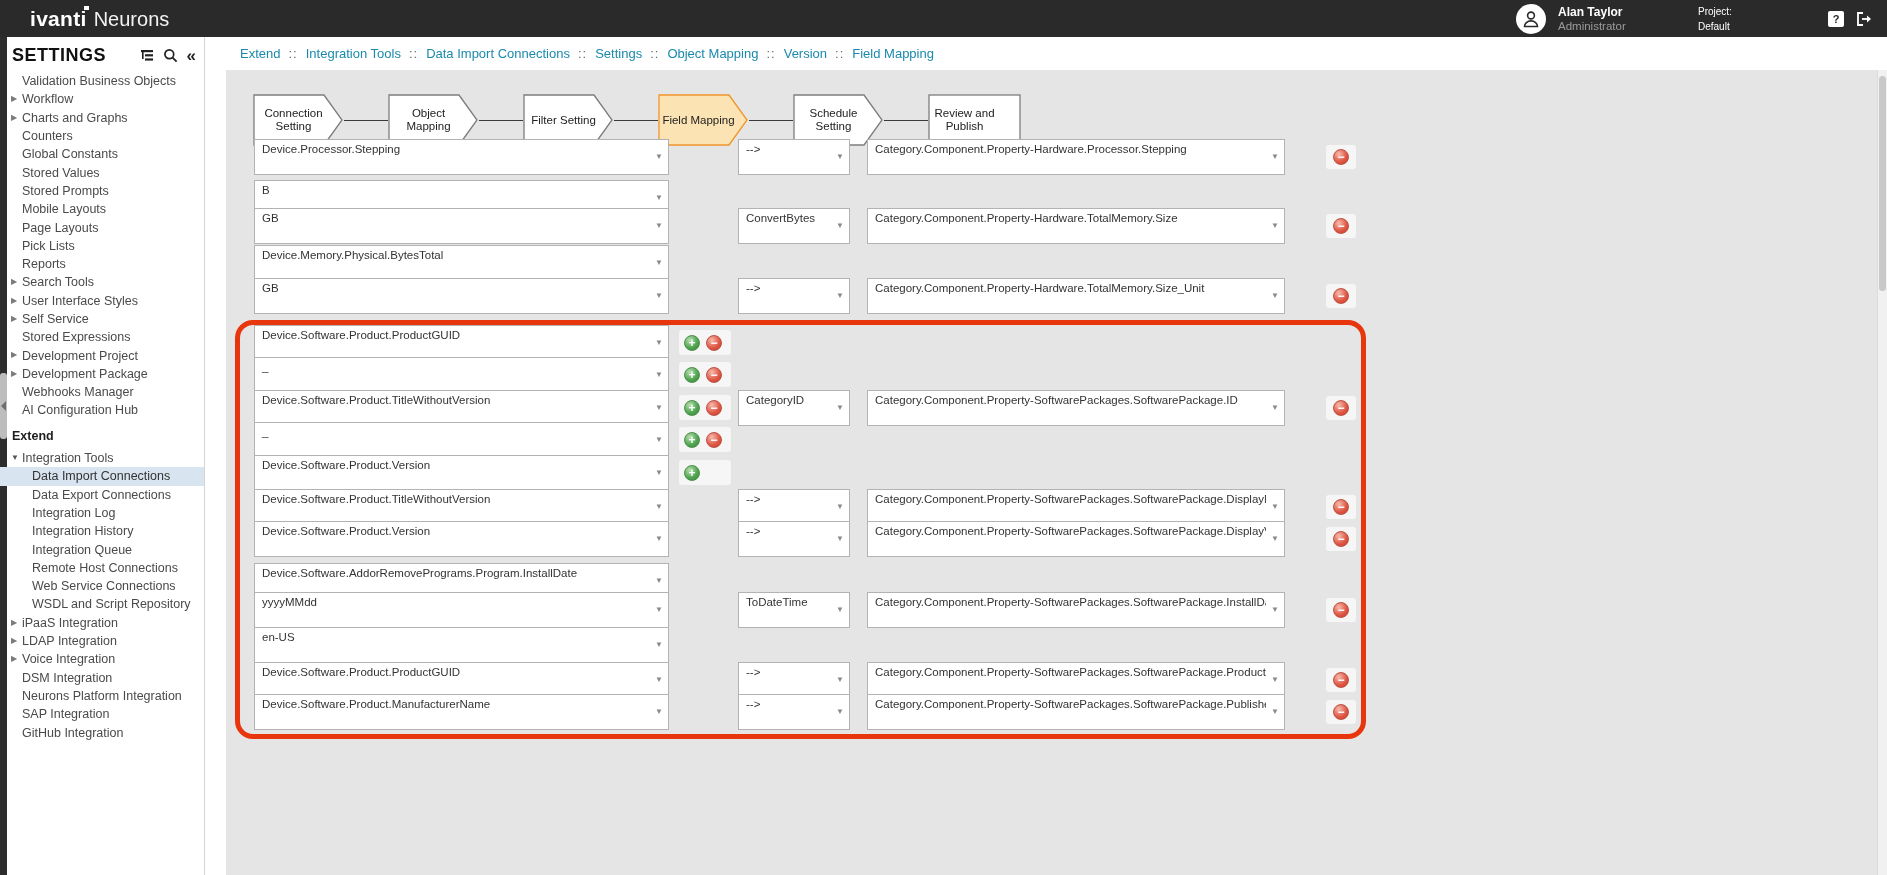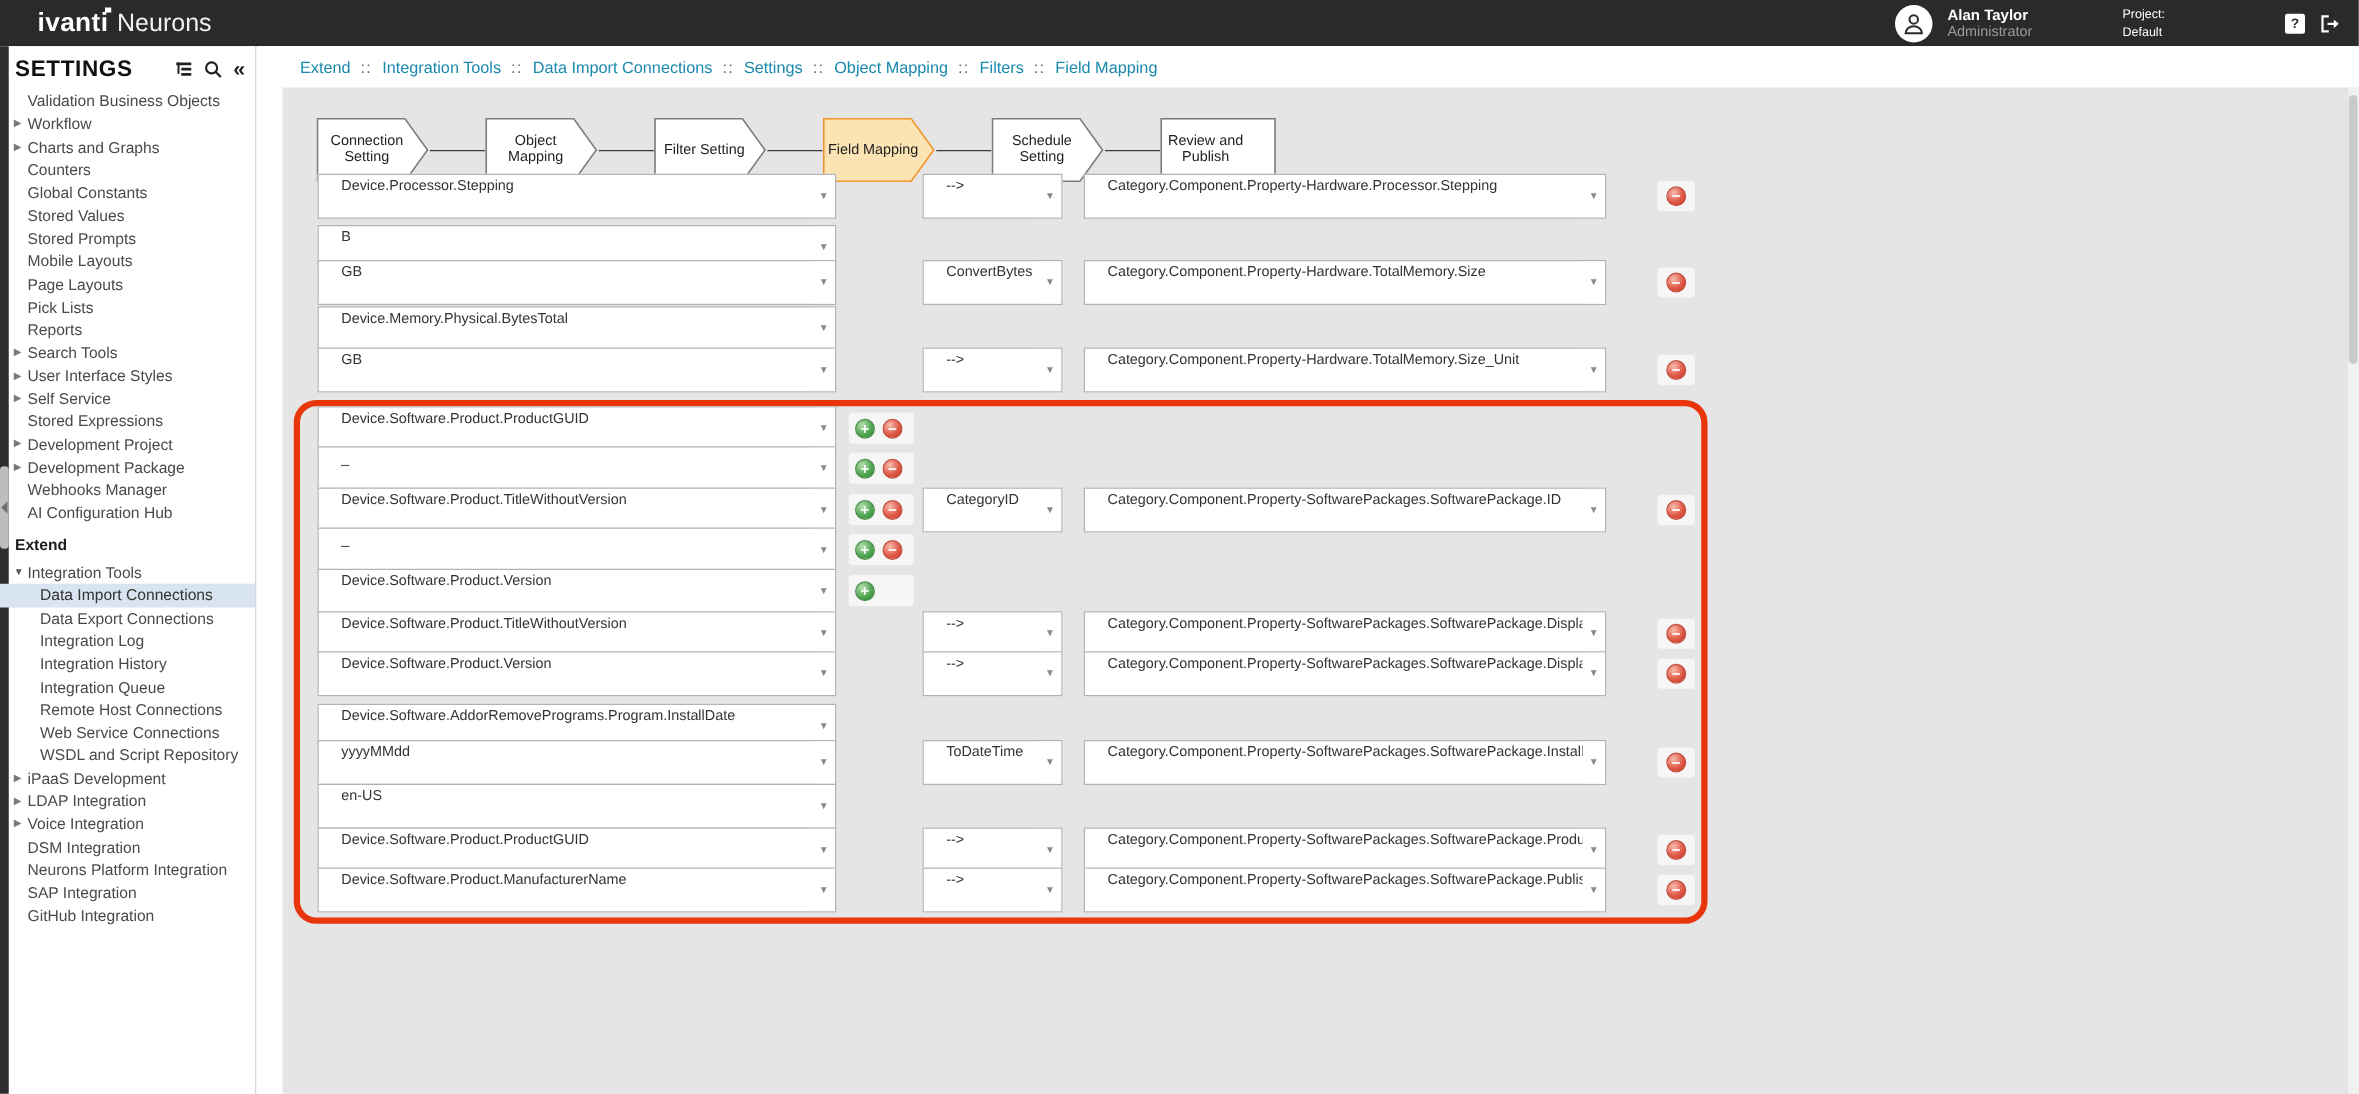--- a/index.html
+++ b/index.html
@@ -66,21 +66,21 @@
   .step .slabel { position:absolute; inset:0; display:flex; align-items:center;
                   justify-content:center; text-align:center; font-size:11.5px; color:#222;
                   padding:0 14px 0 4px; line-height:13px; }
   .step.rect .slabel { padding:0 6px; }
   .connector { width:44px; height:0; border-top:1.5px solid #3a3a3a; flex:0 0 auto; }
 
   
   .rows { margin-left:28px; margin-top:0; }
   .mrow { display:flex; align-items:center; height:21px; }
   .dd { position:relative; background:#fff; border:1px solid #b3b3b3; height:36px;
-        font-size:11.5px; color:#333; line-height:19px; padding-left:18px;
+        font-size:11.5px; color:#333; line-height:19px; padding-left:7px;
         white-space:nowrap; overflow:hidden; cursor:pointer; }
   .dd .caret { position:absolute; right:0; top:0; bottom:0; width:18px; background:#fff;
                color:#8a8a8a; font-size:8px; display:flex; align-items:center;
                justify-content:center; }
   .dd-source { width:415px; margin-right:10px; flex:0 0 auto; }
   .pm-zone { width:59px; flex:0 0 auto; display:flex; }
   .pm-chip { width:52px; height:25px; background:#f6f6f6; border-radius:3px; display:flex;
              align-items:center; padding-left:5px; gap:6px; }
   .orb { width:16px; height:16px; border-radius:50%; color:#fff; font-size:12px; font-weight:700;
          display:flex; align-items:center; justify-content:center; line-height:14px;
@@ -250,21 +250,21 @@
         <span>Remote Host Connections</span>
       </div>
       <div class="side-item lvl1">
         <span>Web Service Connections</span>
       </div>
       <div class="side-item lvl1">
         <span>WSDL and Script Repository</span>
       </div>
       <div class="side-item">
         <span class="arrow">▶</span>
-        <span>iPaaS Development</span>
+        <span>iPaaS Integration</span>
       </div>
       <div class="side-item">
         <span class="arrow">▶</span>
         <span>LDAP Integration</span>
       </div>
       <div class="side-item">
         <span class="arrow">▶</span>
         <span>Voice Integration</span>
       </div>
       <div class="side-item">
@@ -287,21 +287,21 @@
       <span class="crumb-item">Extend</span>
       <span class="crumb-sep">::</span>
       <span class="crumb-item">Integration Tools</span>
       <span class="crumb-sep">::</span>
       <span class="crumb-item">Data Import Connections</span>
       <span class="crumb-sep">::</span>
       <span class="crumb-item">Settings</span>
       <span class="crumb-sep">::</span>
       <span class="crumb-item">Object Mapping</span>
       <span class="crumb-sep">::</span>
-      <span class="crumb-item">Filters</span>
+      <span class="crumb-item">Version</span>
       <span class="crumb-sep">::</span>
       <span class="crumb-item">Field Mapping</span>
     </div>
   <div class="graypanel">
     <div class="steps" id="steps">
         <div class="step">
           <svg width="91" height="52">
             <polygon points="1,1 71,1 89,26 71,51 1,51" fill="#ffffff" stroke="#7d7d7d" stroke-width="1.3"></polygon>
           </svg>
           <span class="slabel">Connection Setting</span>

